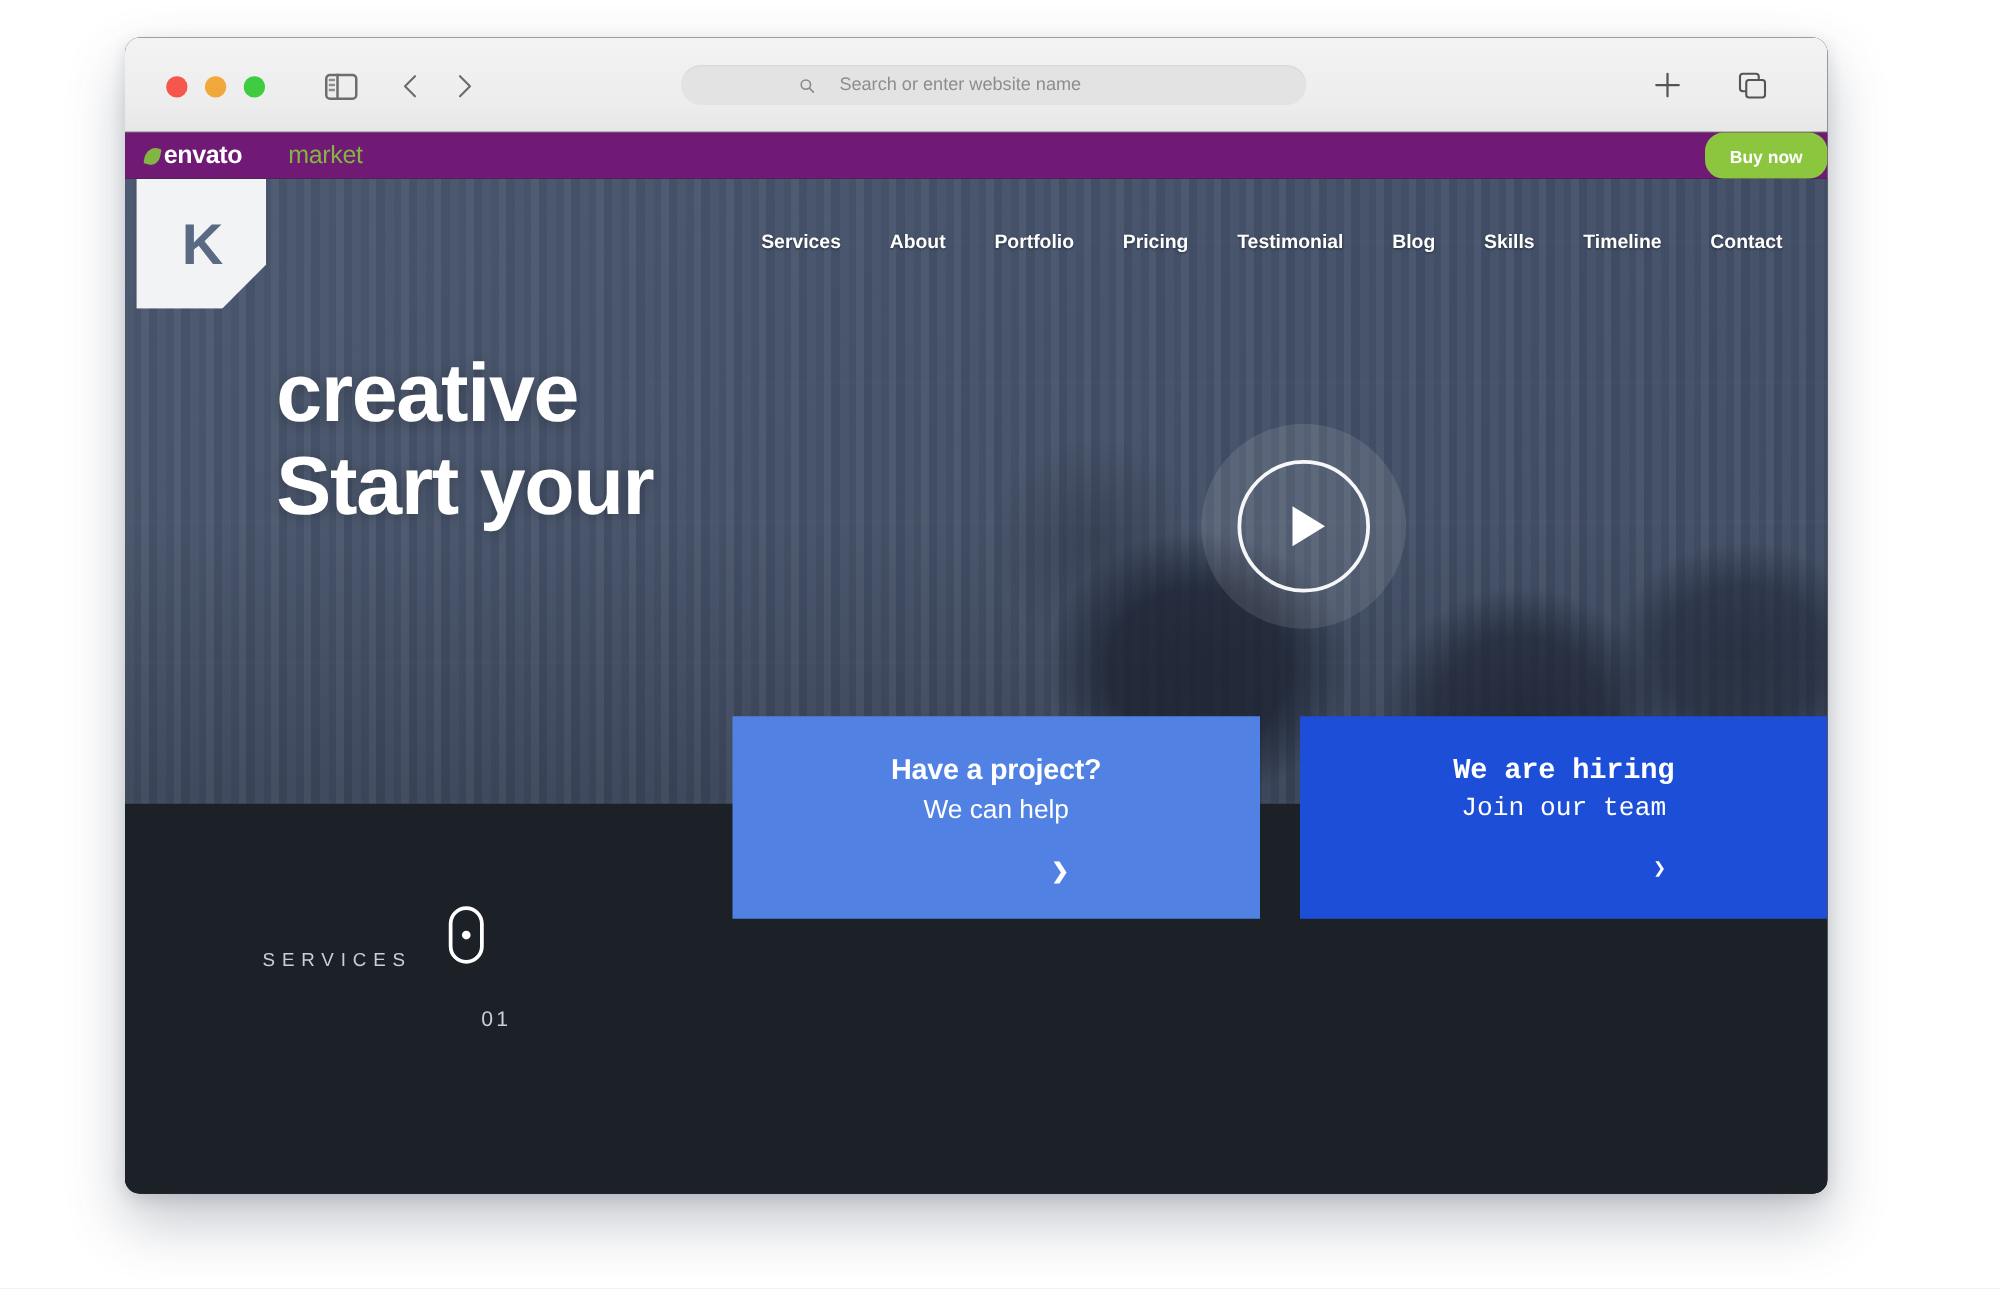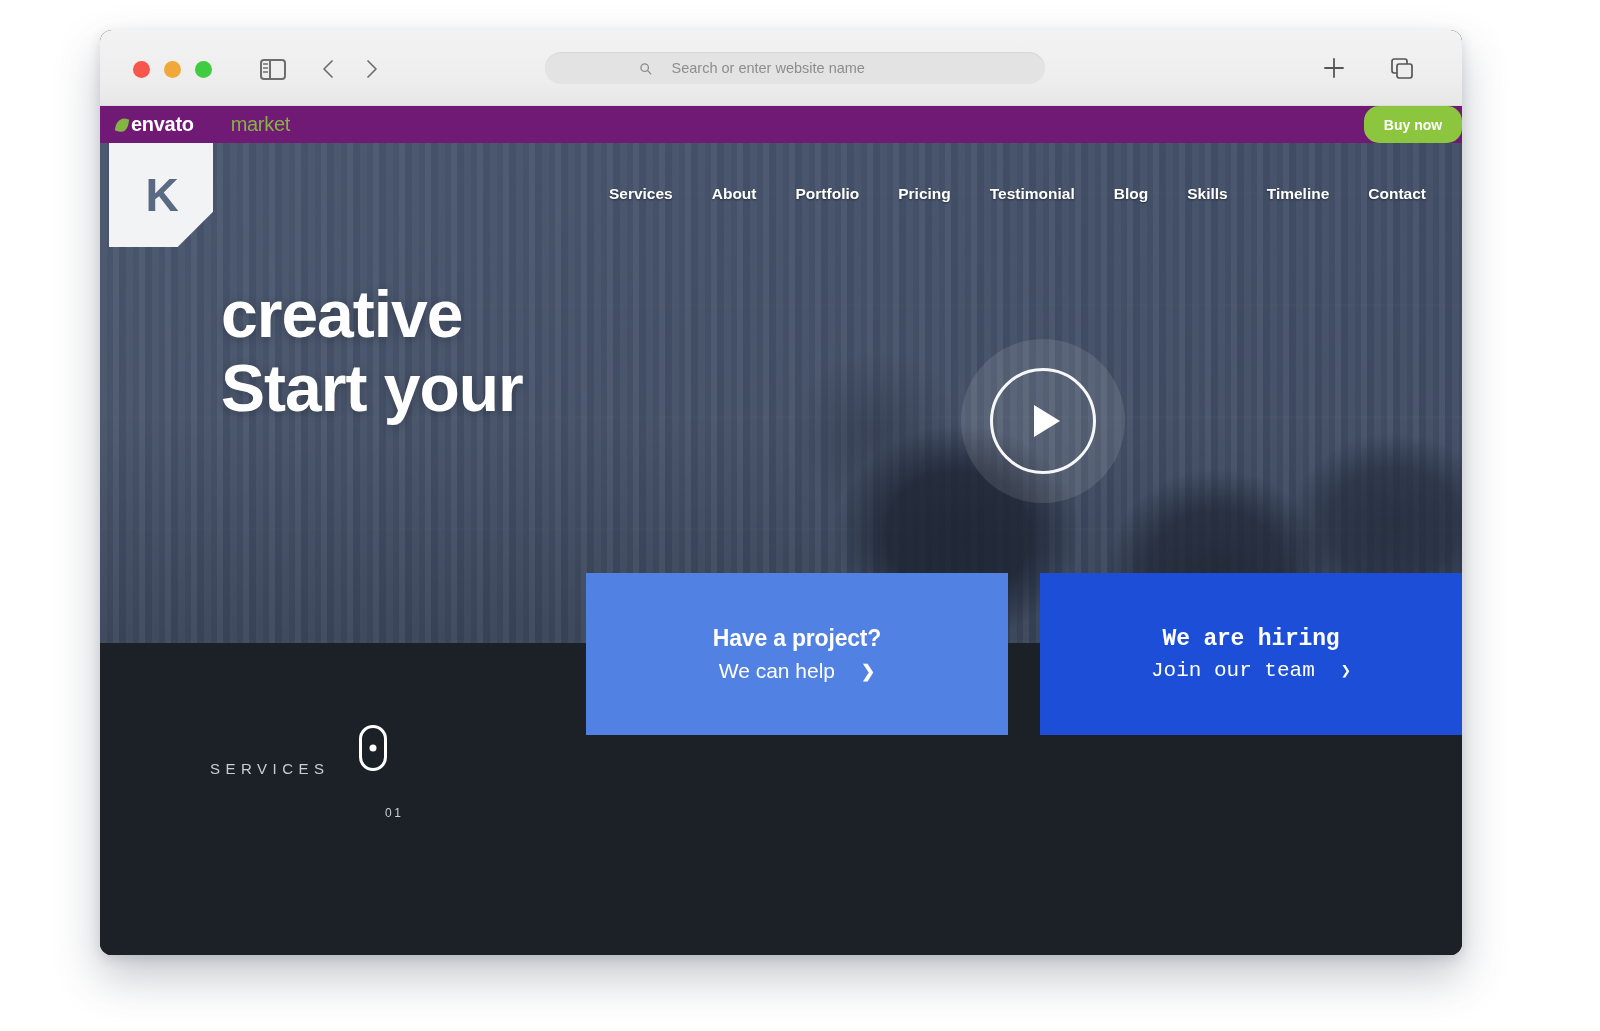--- a/index.html
+++ b/index.html
@@ -267,40 +267,40 @@
     margin-left: 32px;
   }
   #cta-panel-project { background: #5281e4; }
   #cta-panel-hiring  { background: #1d4ed8; font-family: Liberation Mono, monospace; }
   .cta-title {
     color: #ffffff; font-size: 23px; font-weight: bold;
     letter-spacing: -0.2px;
   }
   .cta-link {
     color: #ffffff; font-size: 21px;
-    display: flex; align-items: center; gap: 26px;
+    display: flex; align-items: flex-end; gap: 26px; flex-direction: column;
   }
   .cta-arrow { font-size: 17px; font-weight: bold; }
 
   
   #services-section {
     position: absolute; left: 0; top: 500px;
     width: 100%; height: 312px;
     background: #1c2027;
   }
   #services-kicker {
     position: absolute; left: 110px; top: 117px;
     color: #c9ced8;
     font-size: 15px;
     letter-spacing: 5.5px;
   }
   #services-number {
     position: absolute; left: 285px; top: 163px;
     color: #c9ced8;
-    font-size: 12px;
+    font-size: 17px;
     letter-spacing: 2.5px;
     text-align: right;
   }
   #services-headline {
     position: absolute; left: 285px; top: 202px;
     width: 760px;
     color: #eef1f6;
     font-size: 28.5px;
     line-height: 1.5;
     letter-spacing: -0.2px;

